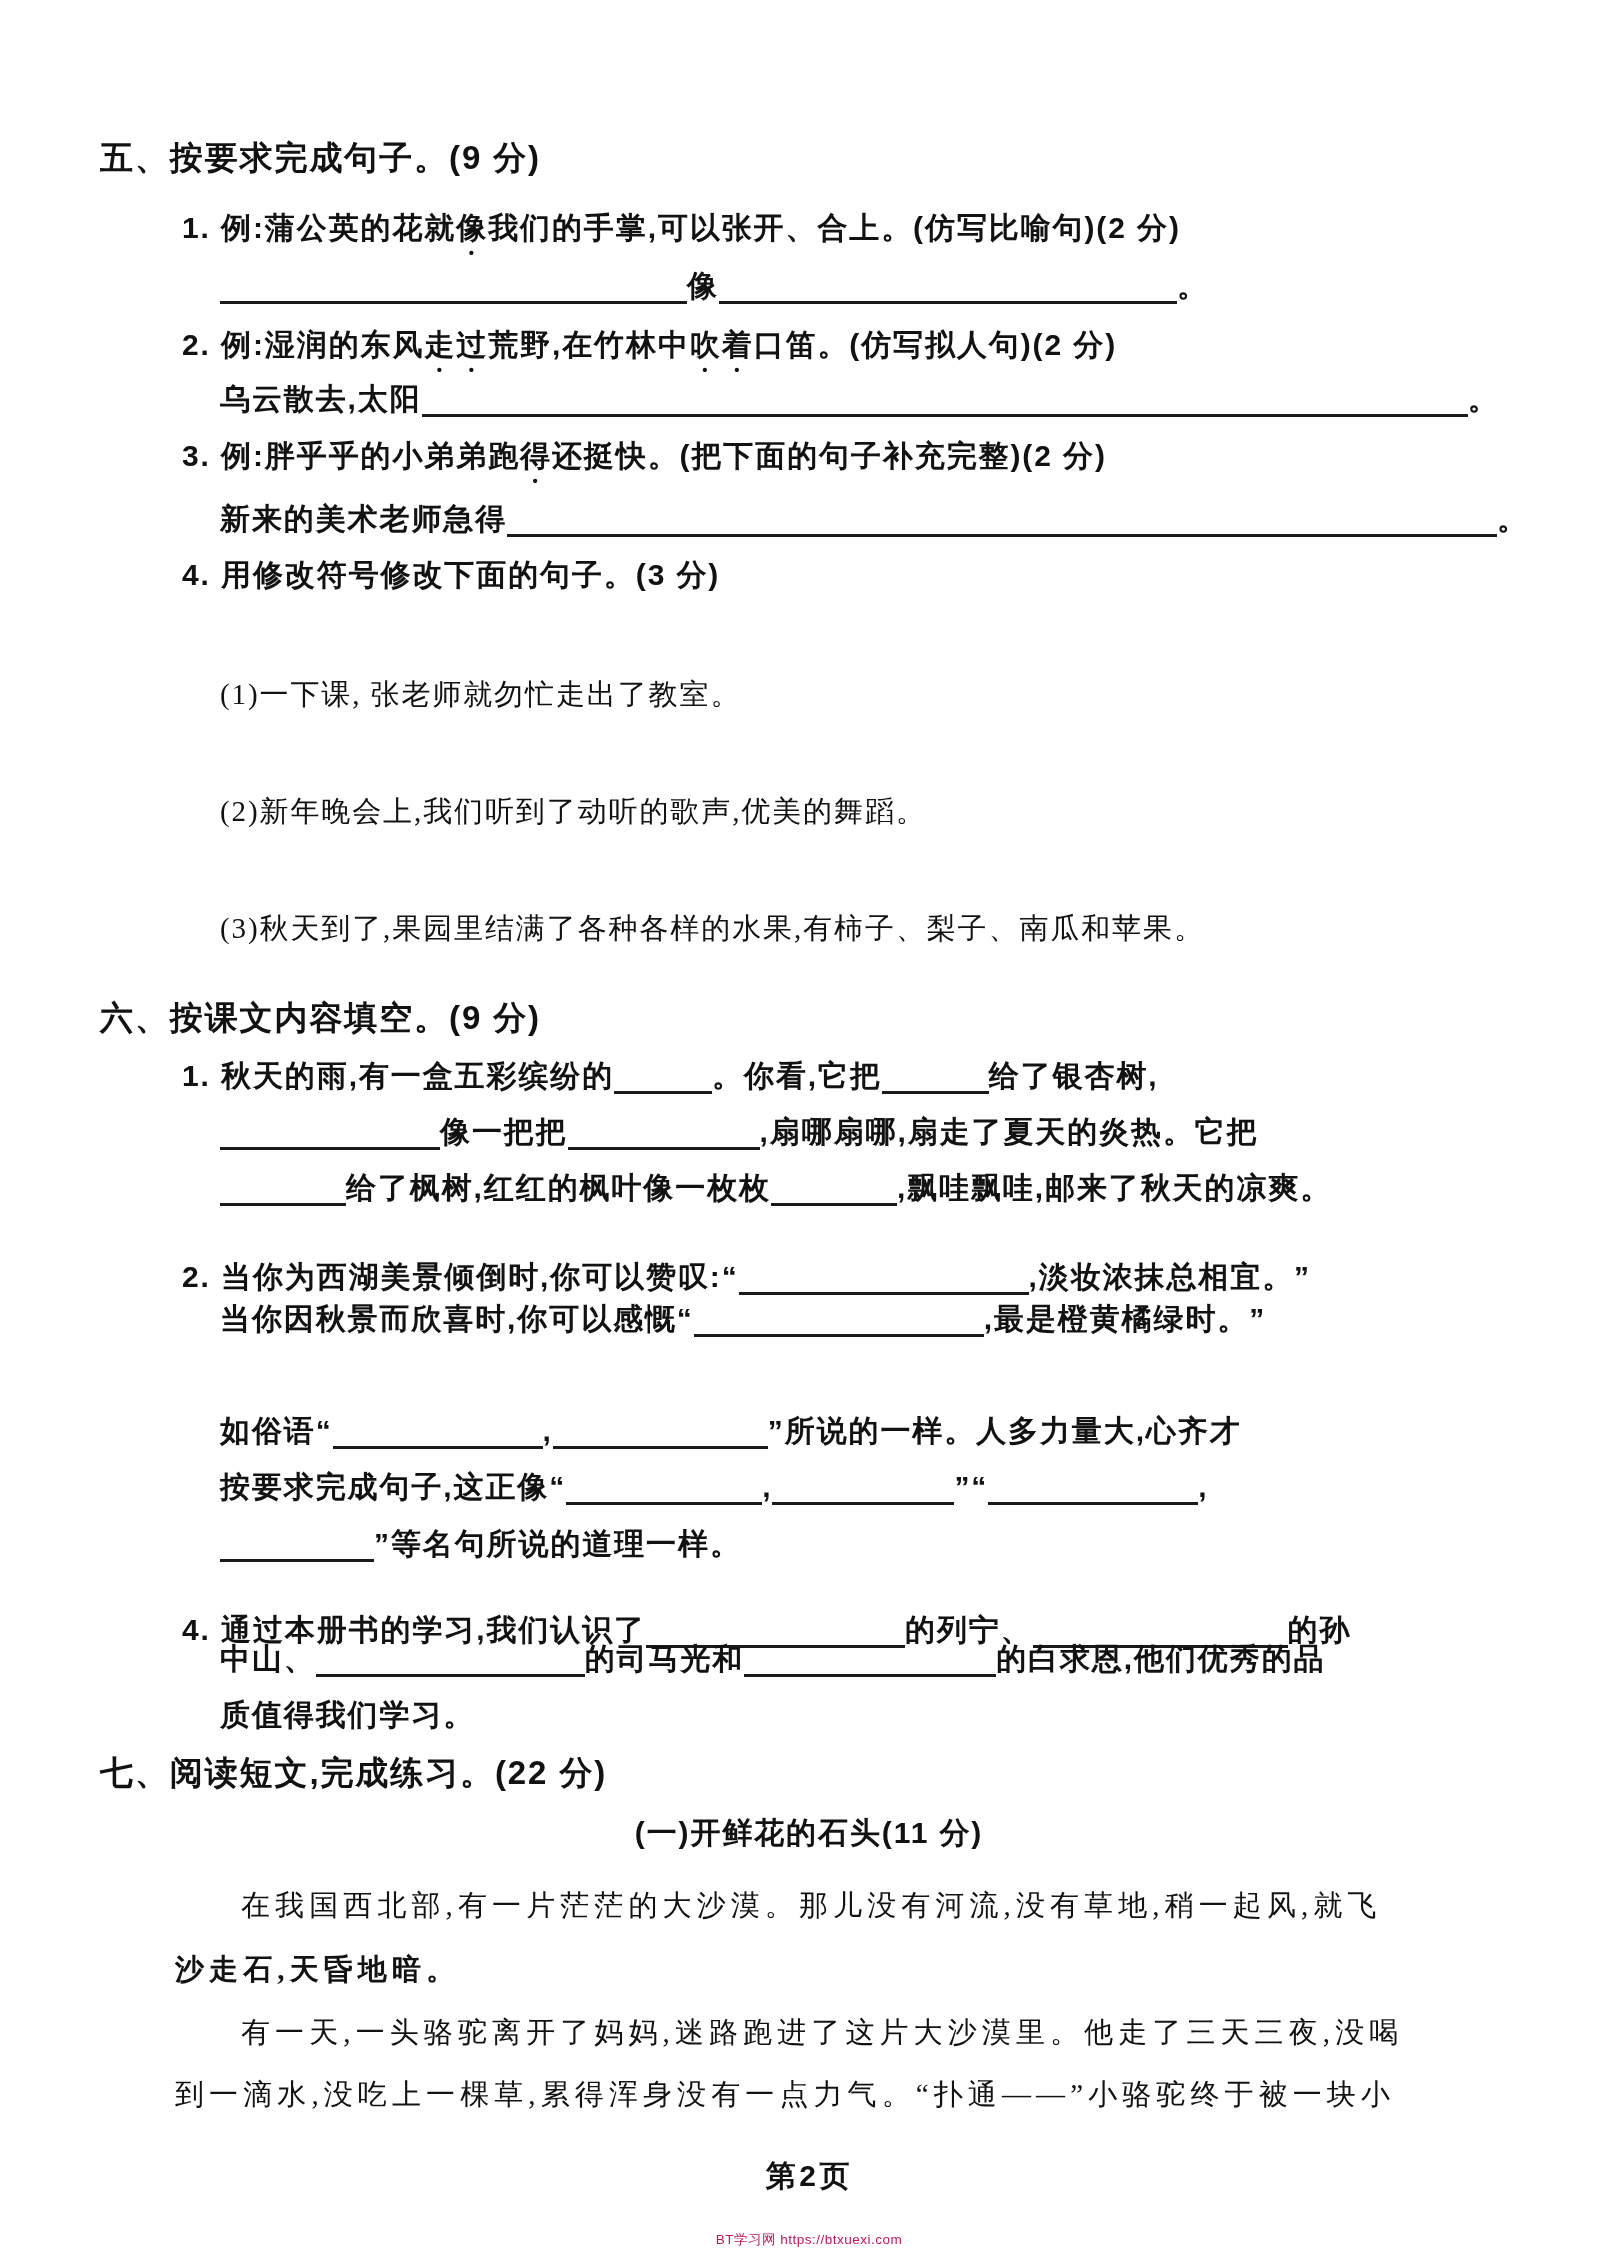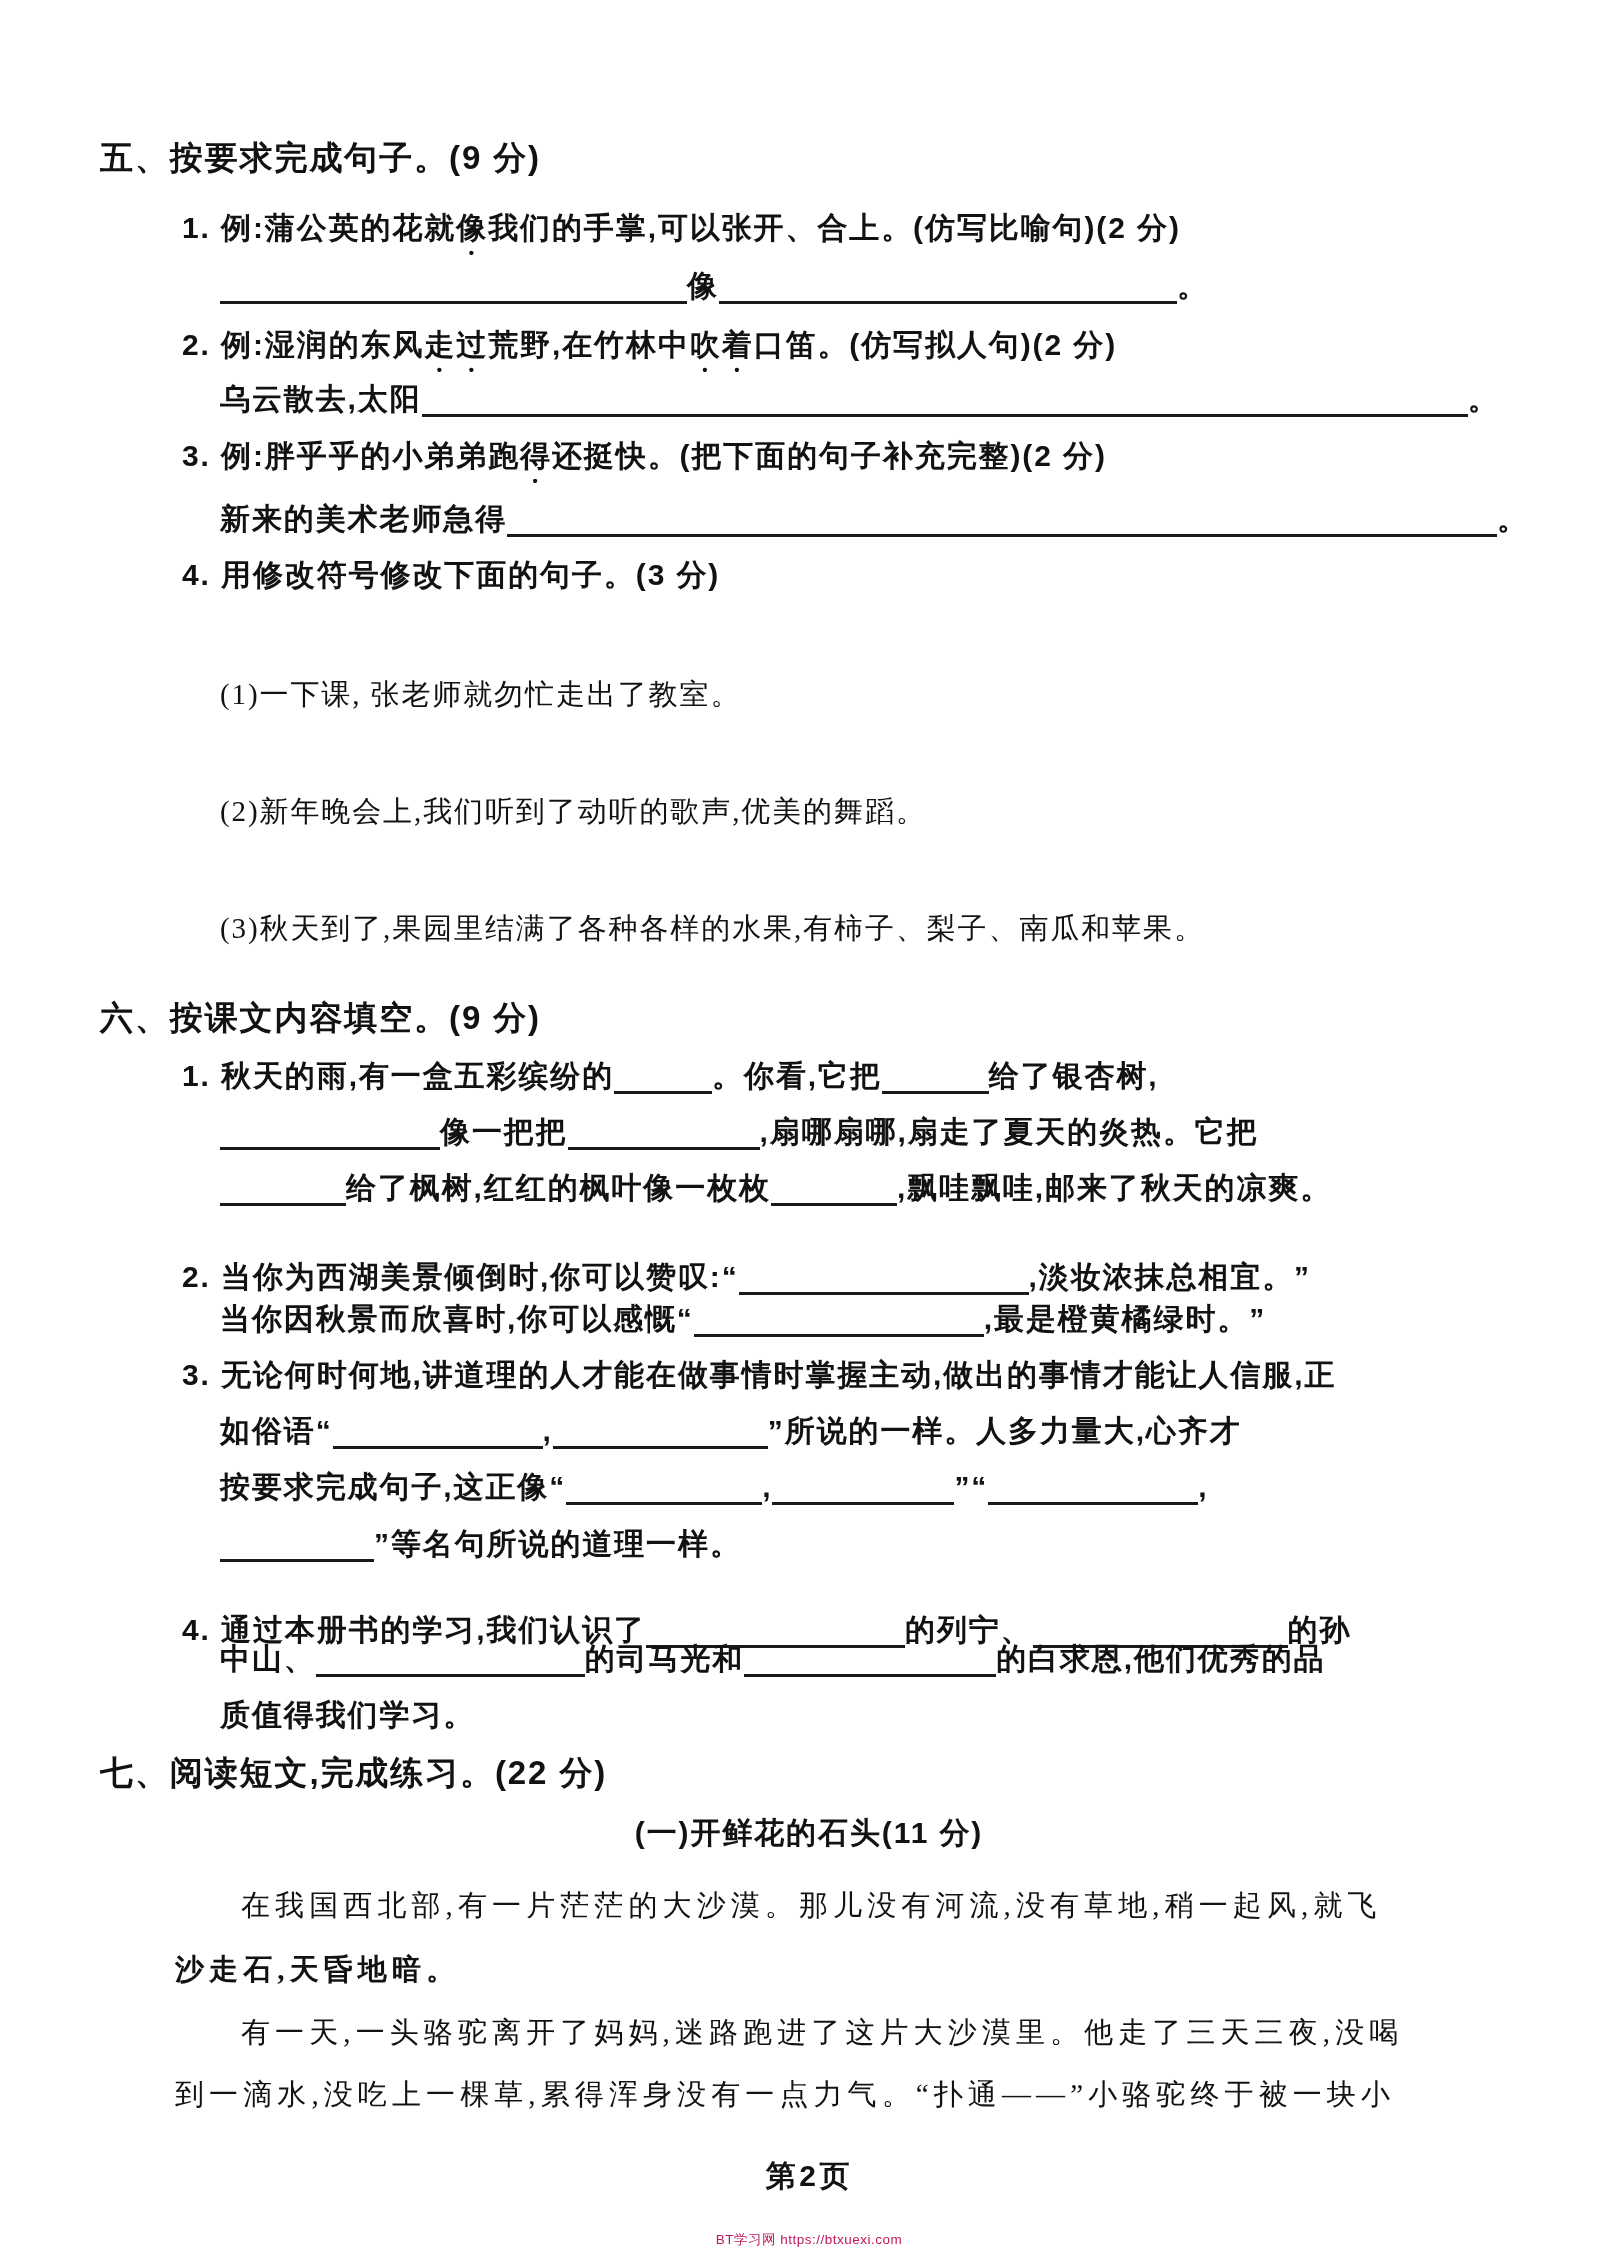--- a/index.html
+++ b/index.html
@@ -100,21 +100,20 @@
 
   <div class="line h" style="left:100px; top:1000px;">六、按课文内容填空。(9 分)</div>
 
   <div class="line q" style="left:182px; top:1059px;"><span>1. 秋天的雨,有一盒五彩缤纷的</span><span class="blank" style="width: 98px;"></span><span>。你看,它把</span><span class="blank" style="width: 107px;"></span><span>给了银杏树,</span></div>
   <div class="line q" style="left:220px; top:1115px;"><span class="blank" style="width: 220px;"></span><span>像一把把</span><span class="blank" style="width: 192px;"></span><span>,扇哪扇哪,扇走了夏天的炎热。它把</span></div>
   <div class="line q" style="left:220px; top:1171px;"><span class="blank" style="width: 126px;"></span><span>给了枫树,红红的枫叶像一枚枚</span><span class="blank" style="width: 126px;"></span><span>,飘哇飘哇,邮来了秋天的凉爽。</span></div>
 
   <div class="line q" style="left:182px; top:1244px;margin-top:16px;"><span>2. 当你为西湖美景倾倒时,你可以赞叹:“</span><span class="blank" style="width: 290px;"></span><span>,淡妆浓抹总相宜。”</span></div>
   <div class="line q" style="left:220px; top:1302px;"><span>当你因秋景而欣喜时,你可以感慨“</span><span class="blank" style="width: 290px;"></span><span>,最是橙黄橘绿时。”</span></div>
 
-  <div class="line q" style="left:182px; top:1358px;">3. 无论何时何地,讲道理的人才能在做事情时掌握主动,做出的事情才能让人信服,正</div>
   <div class="line q" style="left:220px; top:1414px;"><span>如俗语“</span><span class="blank" style="width: 210px;"></span><span>,</span><span class="blank" style="width: 215px;"></span><span>”所说的一样。人多力量大,心齐才</span></div>
   <div class="line q" style="left:220px; top:1470px;"><span>按要求完成句子,这正像“</span><span class="blank" style="width: 196px;"></span><span>,</span><span class="blank" style="width: 182px;"></span><span>”“</span><span class="blank" style="width: 210px;"></span><span>,</span></div>
   <div class="line q" style="left:220px; top:1527px;"><span class="blank" style="width: 154px;"></span><span>”等名句所说的道理一样。</span></div>
 
   <div class="line q" style="left:182px; top:1587px;margin-top:26px;"><span>4. 通过本册书的学习,我们认识了</span><span class="blank" style="width: 259px;"></span><span>的列宁、</span><span class="blank" style="width: 255px;"></span><span>的孙</span></div>
   <div class="line q" style="left:220px; top:1642px;"><span>中山、</span><span class="blank" style="width: 269px;"></span><span>的司马光和</span><span class="blank" style="width: 252px;"></span><span>的白求恩,他们优秀的品</span></div>
   <div class="line q" style="left:220px; top:1698px;">质值得我们学习。</div>
 
   <div class="line h" style="left:100px; top:1755px;">七、阅读短文,完成练习。(22 分)</div>
 

